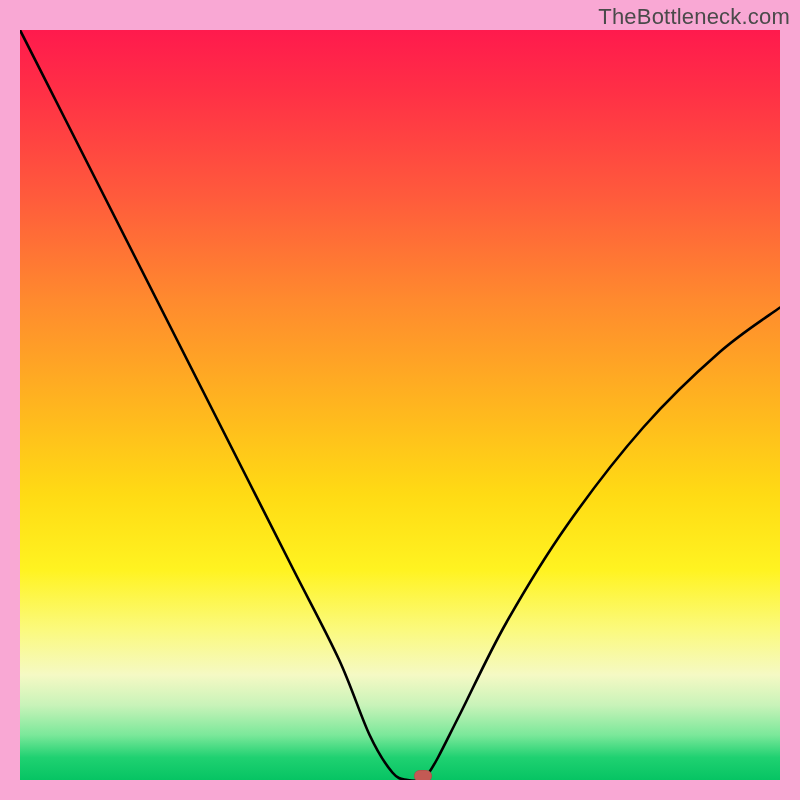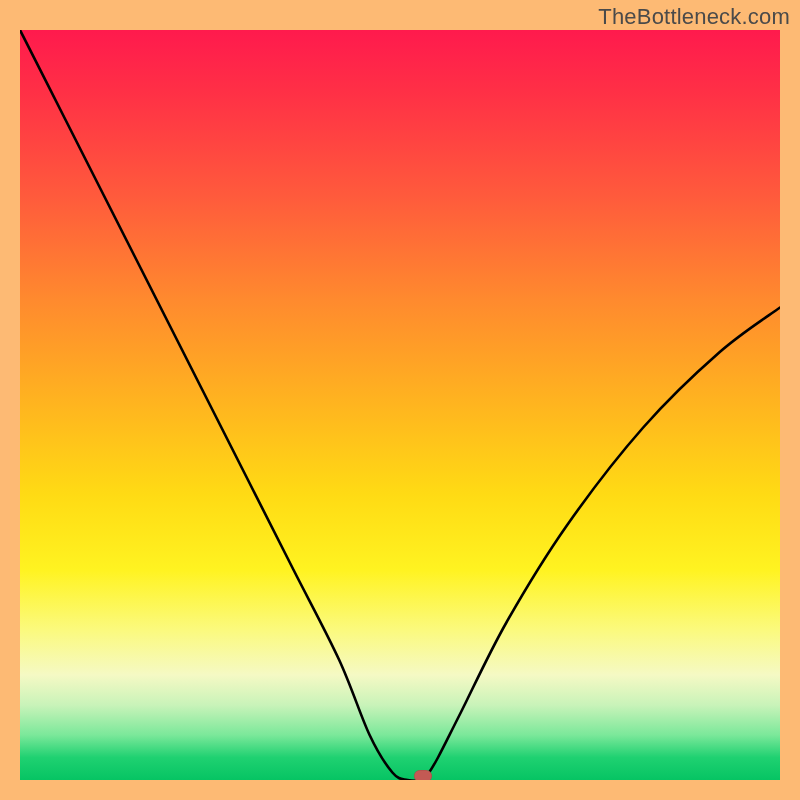--- a/index.html
+++ b/index.html
@@ -8,21 +8,21 @@
     width: 800px;
     height: 800px;
     background: #000;
     overflow: hidden;
     font-family: Arial, Helvetica, sans-serif;
   }
   .frame {
     position: relative;
     width: 800px;
     height: 800px;
-    background: #fdba74;
+    background: #f9a8d4;
   }
   .watermark {
     position: absolute;
     top: 4px;
     right: 10px;
     color: #4a4a4a;
     font-size: 22px;
     font-weight: 500;
     letter-spacing: 0.2px;
     z-index: 10;

